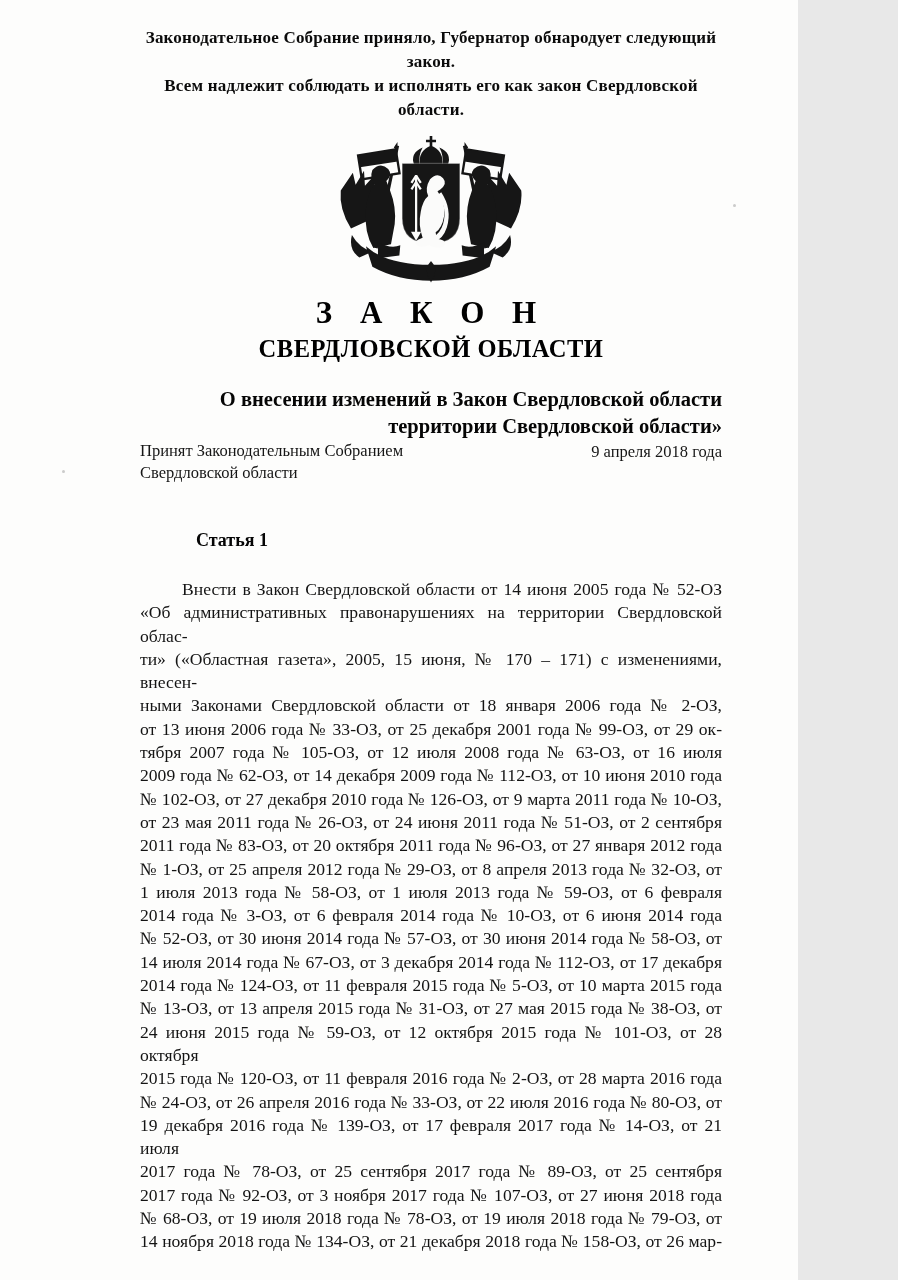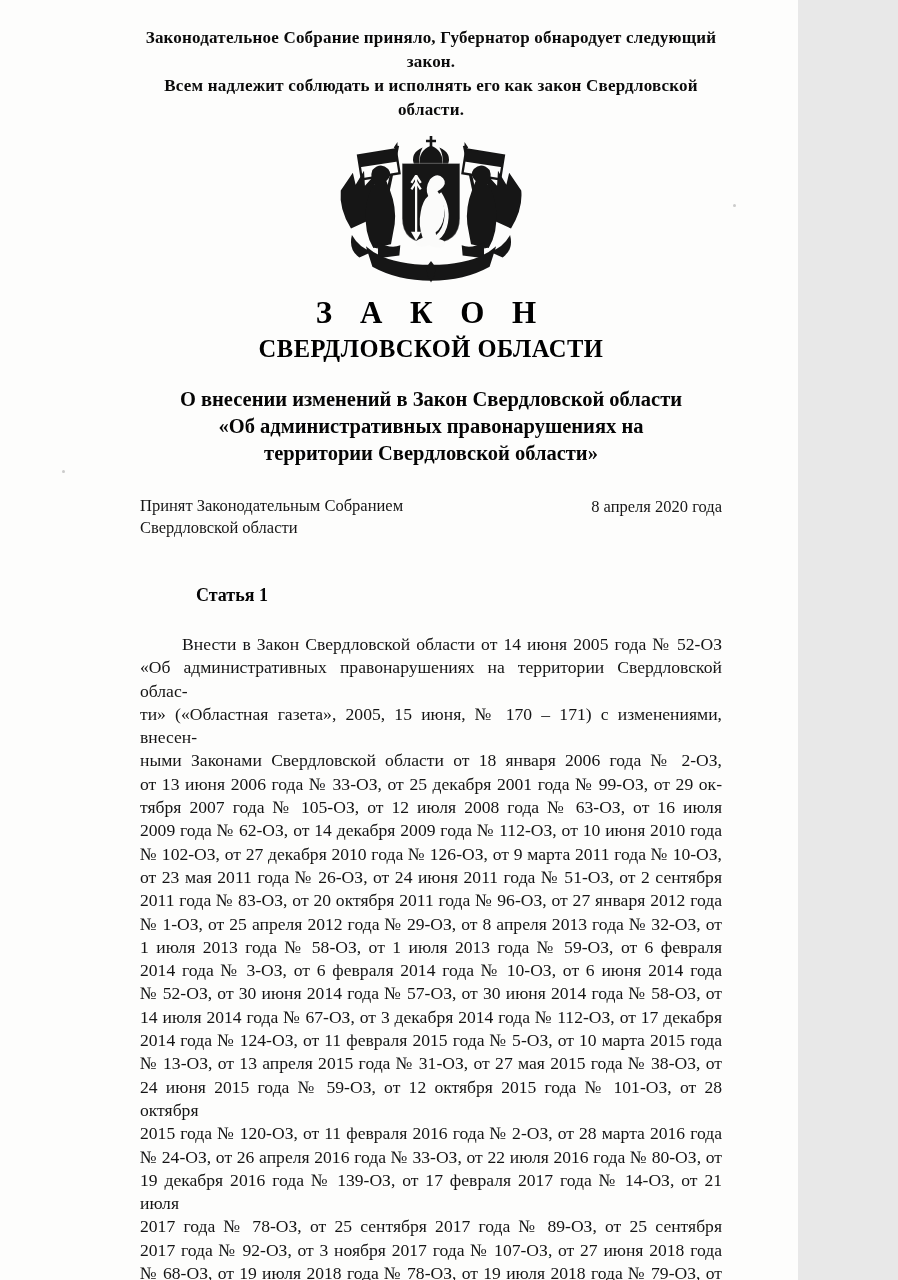--- a/index.html
+++ b/index.html
@@ -20,25 +20,25 @@
   .arms-wrap{margin-top:12px;height:150px;display:flex;justify-content:center;align-items:center;}
   .law-title{
     margin-top:12px;text-align:center;font-weight:bold;font-size:31px;
     letter-spacing:10px;color:#000;line-height:34px;
   }
   .law-subtitle-org{
     margin-top:4px;text-align:center;font-weight:bold;font-size:24.5px;
     letter-spacing:.5px;color:#000;line-height:30px;
   }
   .doc-subject{
-    margin-top:22px;text-align:center;font-weight:bold;font-size:20.5px;
+    margin-top:22px;text-align:right;font-weight:bold;font-size:20.5px;
     line-height:27px;color:#050505;
   }
   .adopted-row{
-    margin-top:28px;display:flex;justify-content:space-between;align-items:flex-start;
+    margin-top:0;display:flex;justify-content:space-between;align-items:flex-start;
     font-size:16.5px;line-height:22px;
   }
   .adopted-left{white-space:pre-line;}
   .adopted-date{padding-top:1px;}
   .article-heading{
     margin-top:46px;padding-left:56px;font-weight:bold;font-size:18px;color:#050505;
   }
   .doc-body{margin-top:27px;font-size:17.6px;}
   .body-line{
     line-height:23.3px;
@@ -121,28 +121,27 @@
         <path d="M99,114 l-5.5,-9.5 h11 z" fill="#fbfbfa"></path>
       </g>
     </svg>
   </div>
 
   <div class="law-title">З А К О Н</div>
   <div class="law-subtitle-org">СВЕРДЛОВСКОЙ ОБЛАСТИ</div>
 
   <div class="doc-subject">
     <div>О внесении изменений в Закон Свердловской области</div>
-    <div>«Об административных правонарушениях на</div>
     <div>территории Свердловской области»</div>
   </div>
 
   <div class="adopted-row">
     <div class="adopted-left">Принят Законодательным Собранием
 Свердловской области</div>
-    <div class="adopted-date">8 апреля 2020 года</div>
+    <div class="adopted-date">9 апреля 2018 года</div>
   </div>
 
   <div class="article-heading">Статья 1</div>
 
   <div class="doc-body">
       <div class="body-line">Внести в Закон Свердловской области от 14 июня 2005 года № 52-ОЗ</div>
       <div class="body-line">«Об административных правонарушениях на территории Свердловской облас-</div>
       <div class="body-line">ти» («Областная газета», 2005, 15 июня, № 170 – 171) с изменениями, внесен-</div>
       <div class="body-line">ными Законами Свердловской области от 18 января 2006 года № 2-ОЗ,</div>
       <div class="body-line">от 13 июня 2006 года № 33-ОЗ, от 25 декабря 2001 года № 99-ОЗ, от 29 ок-</div>

